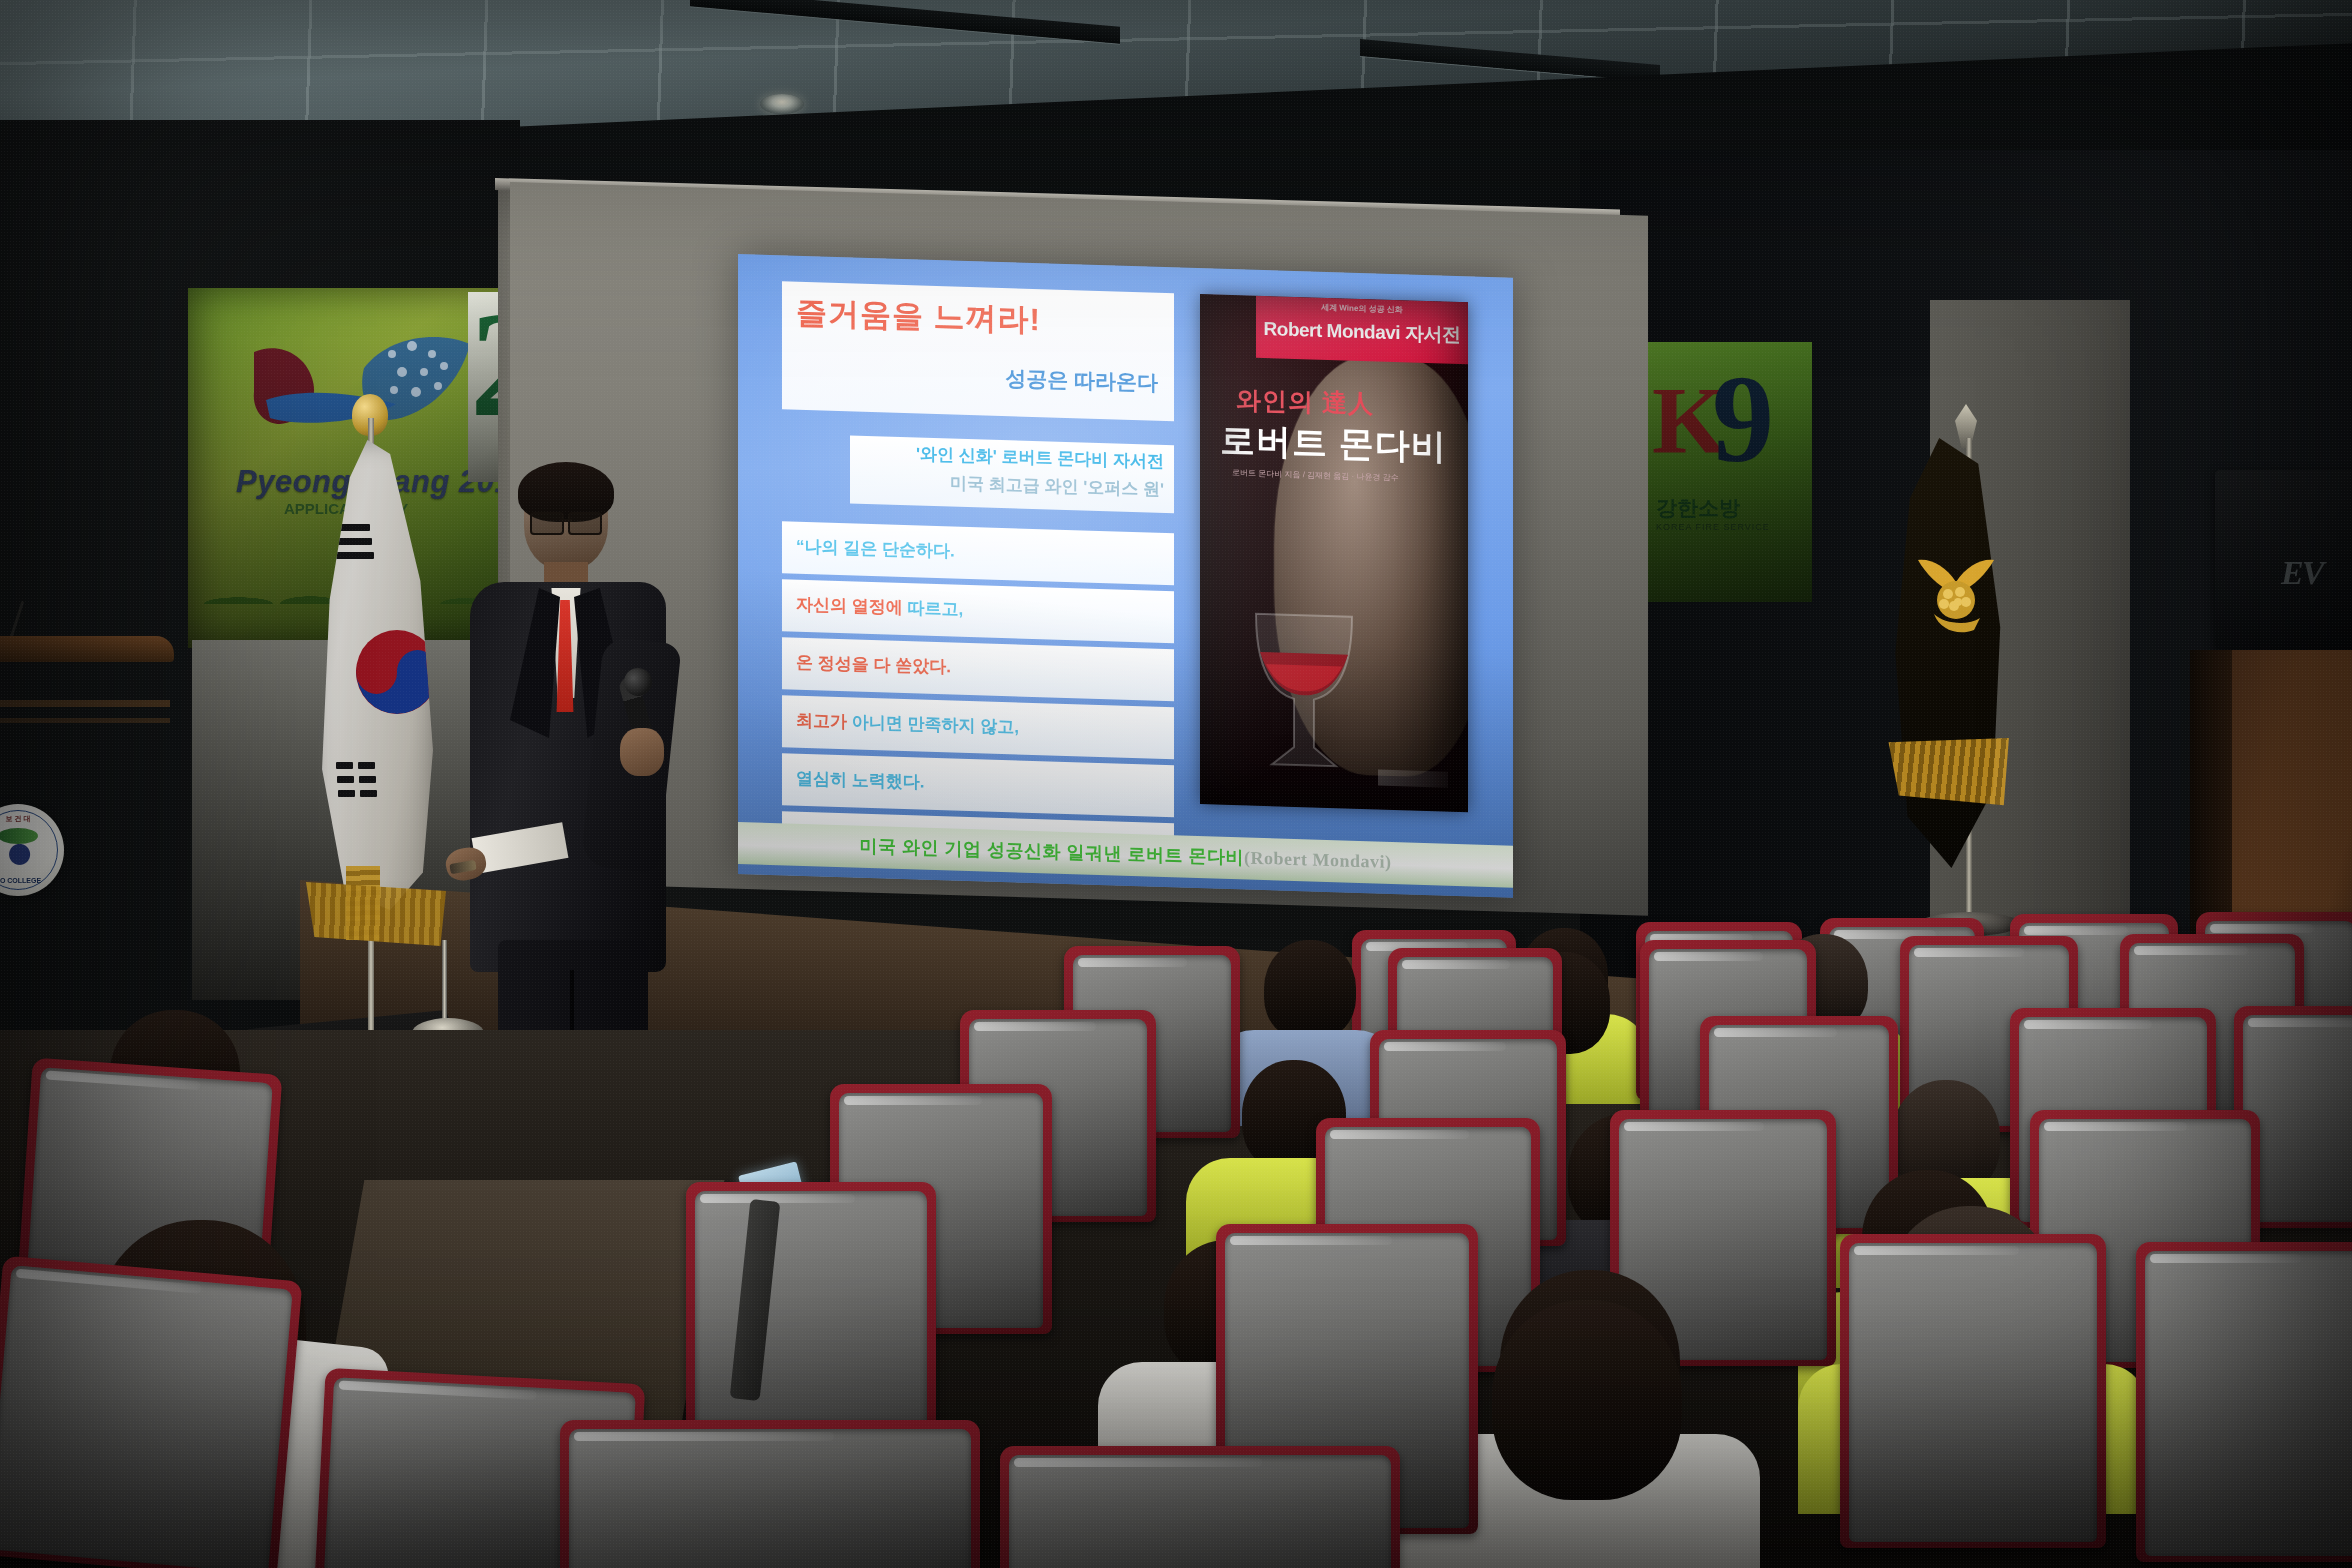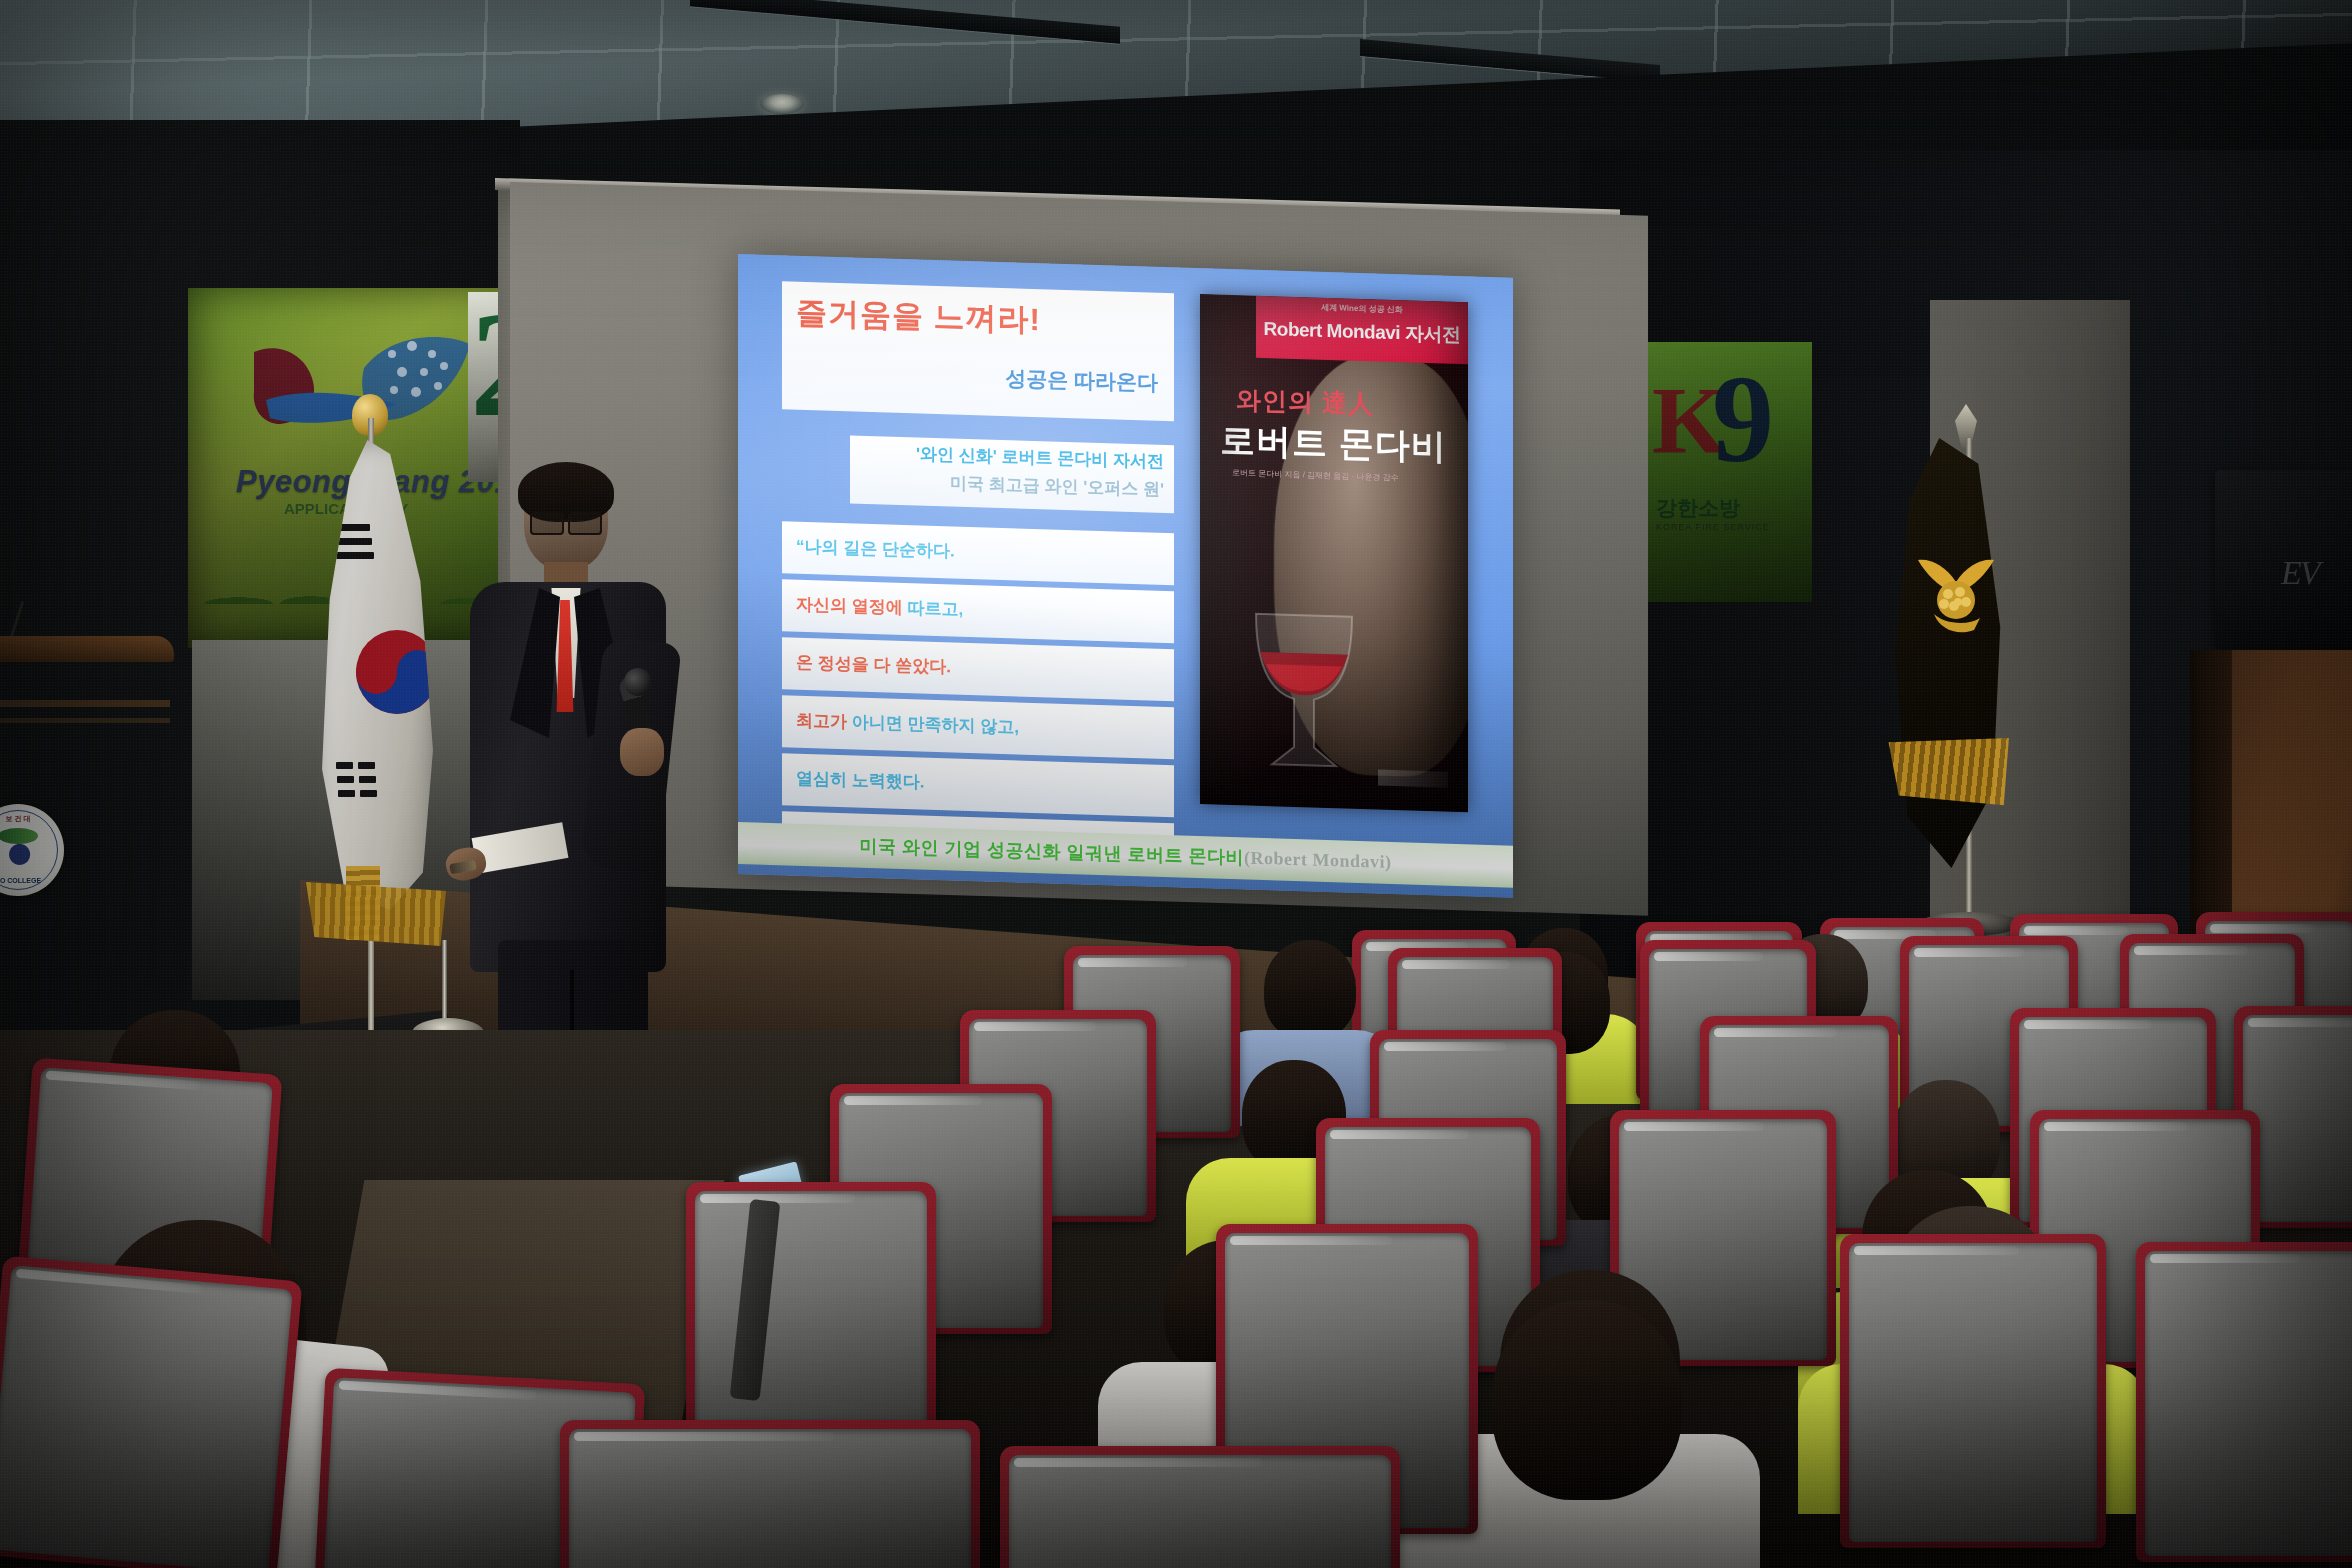--- a/index.html
+++ b/index.html
@@ -120,21 +120,21 @@
   .flag2-fringe{position:absolute;left:1886px;top:738px;width:128px;height:70px;
     background:repeating-linear-gradient(96deg,#d09a24 0 5px,#8e6612 5px 10px);
     clip-path:polygon(2% 6%,96% 0,92% 96%,10% 82%);opacity:.85;}
   .flag2-base{position:absolute;left:1920px;top:912px;width:100px;height:24px;border-radius:50%;
     background:radial-gradient(ellipse at 40% 30%,#7d7a72,#312f2c 70%,#141413);}
 
   
   .ev-speaker{position:absolute;left:2215px;top:470px;width:200px;height:180px;
     background:linear-gradient(170deg,#181a1c 0%,#0e1012 60%,#07080a 100%);border-radius:5px;
     box-shadow:0 3px 10px rgba(0,0,0,.6);}
-  .ev-logo{position:absolute;left:66px;top:84px;font-size:34px;font-weight:normal;
+  .ev-logo{position:absolute;left:66px;top:84px;font-size:34px;font-weight:bold;
     font-family:"Liberation Serif",serif;color:#4d5355;letter-spacing:-2px;font-style:italic;}
   .cabinet{position:absolute;left:2190px;top:650px;width:240px;height:295px;
     background:linear-gradient(105deg,#3a2416 0%,#6b4223 35%,#87532b 65%,#4a2c17 100%);}
   .cab-edge{position:absolute;left:2190px;top:650px;width:42px;height:295px;
     background:linear-gradient(90deg,#110b06,#2a1a0e);}
 
   
   .screen-frame{position:absolute;left:510px;top:182px;width:1138px;height:700px;}
   .screen-surface{position:absolute;left:0;top:0;width:1138px;height:700px;
     background:linear-gradient(168deg,#8f8d84 0%,#797770 40%,#5a5954 80%,#3f3f3c 100%);

